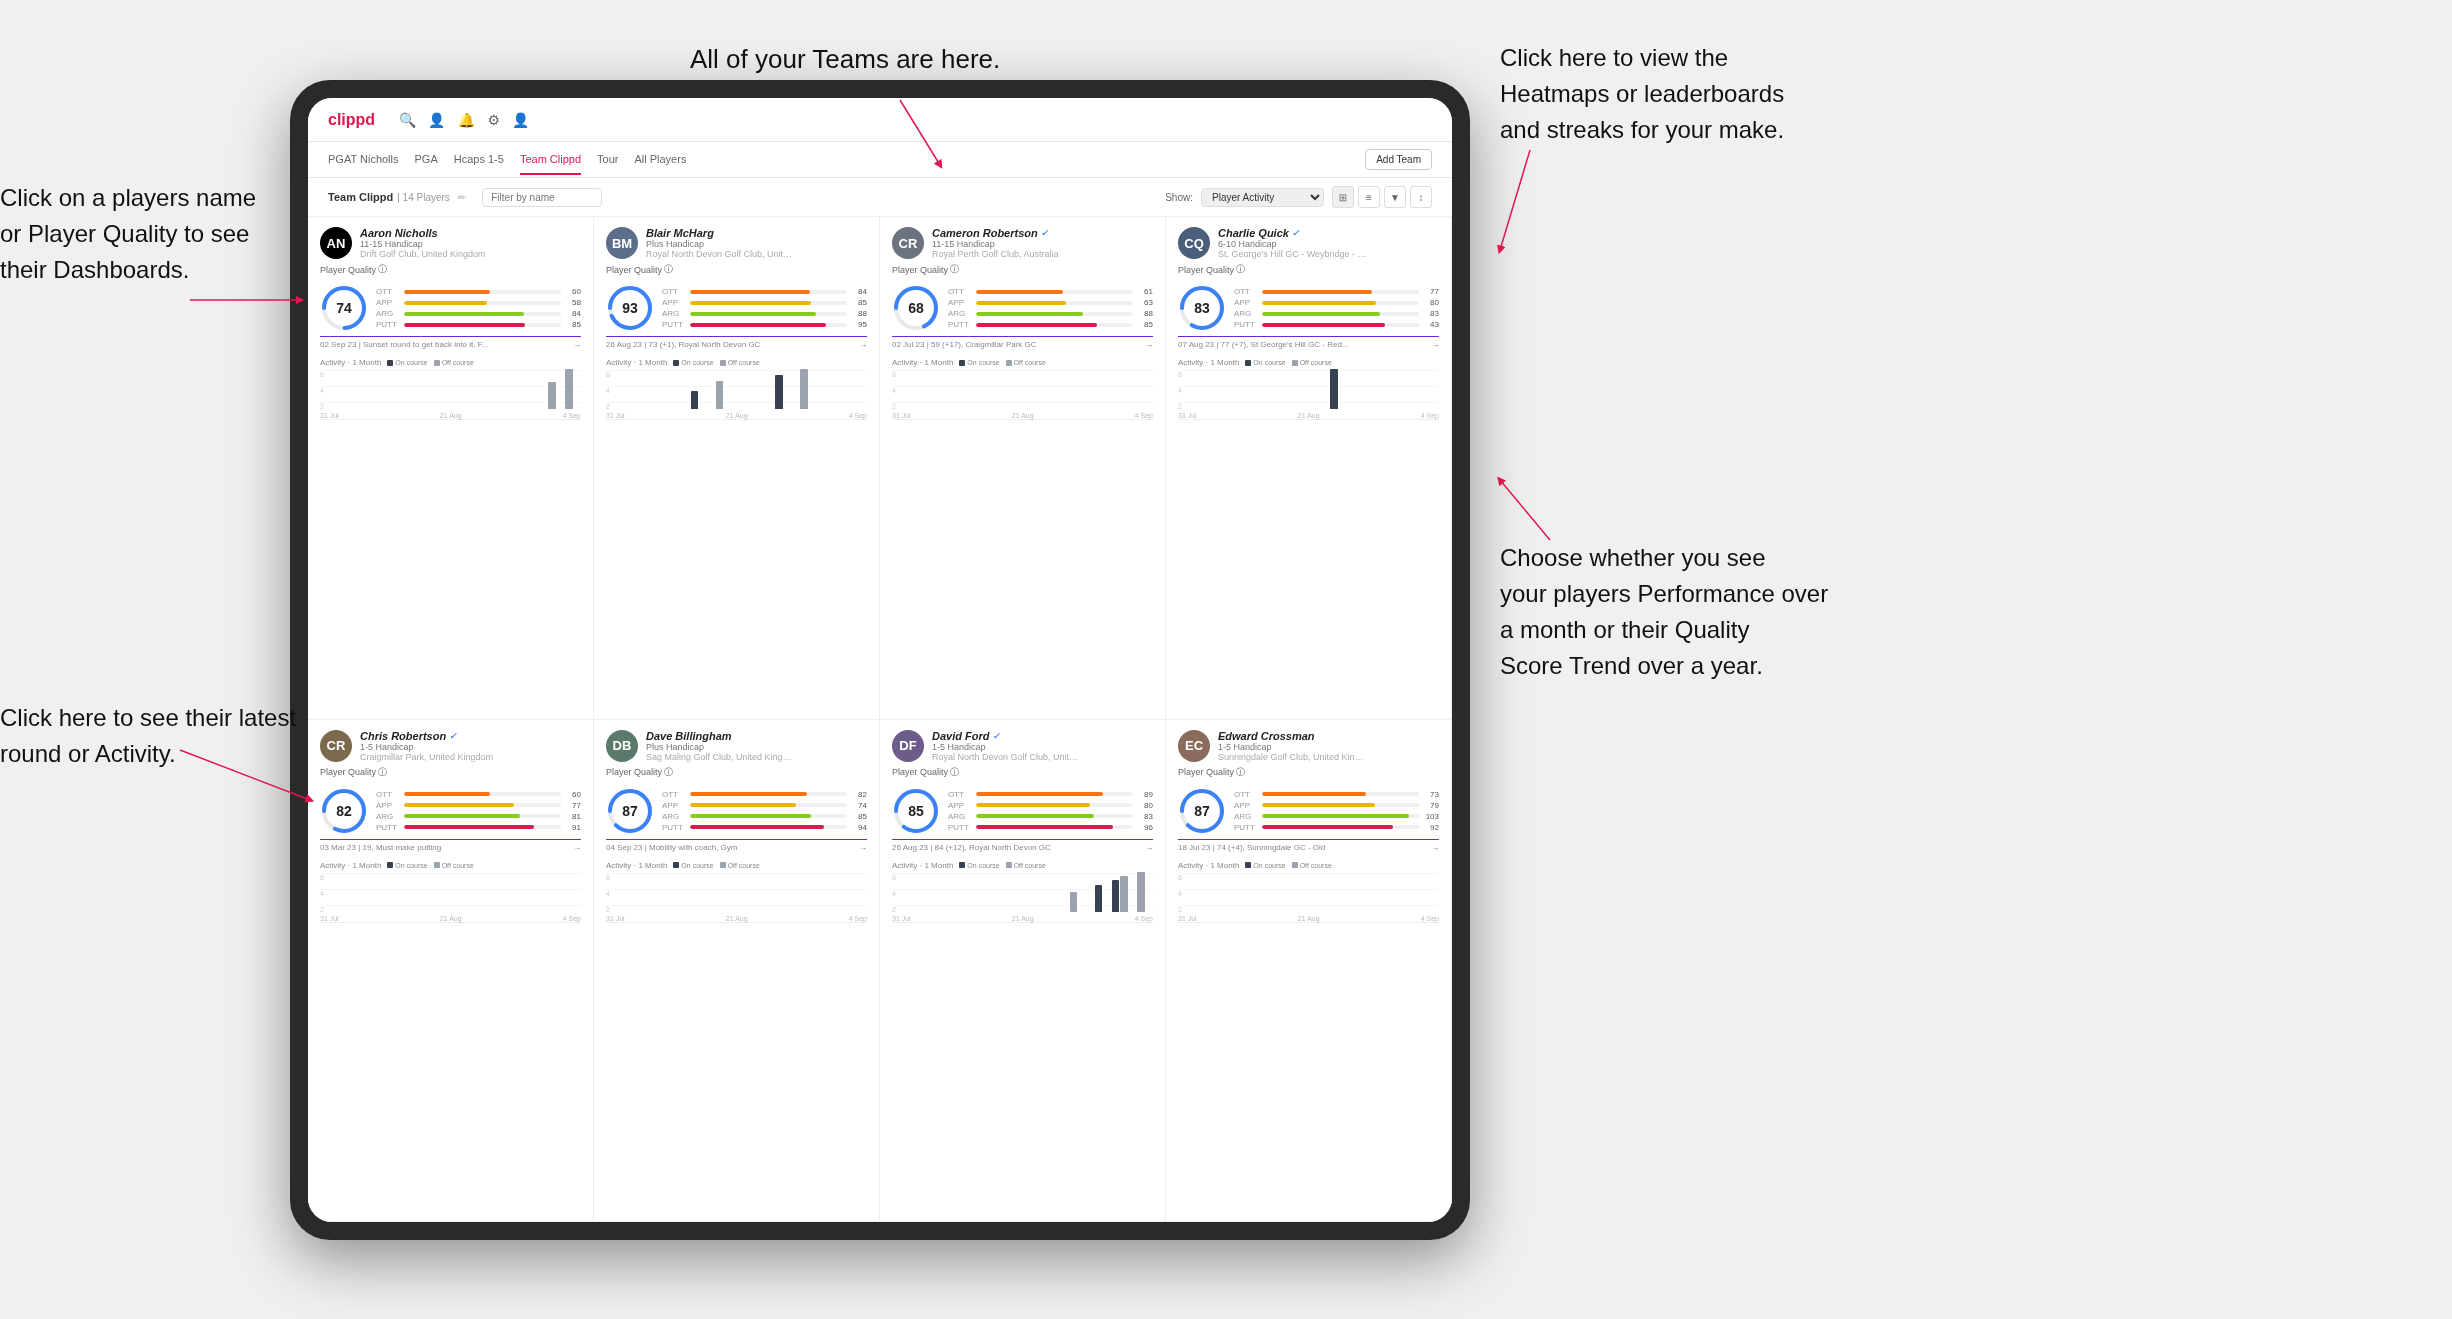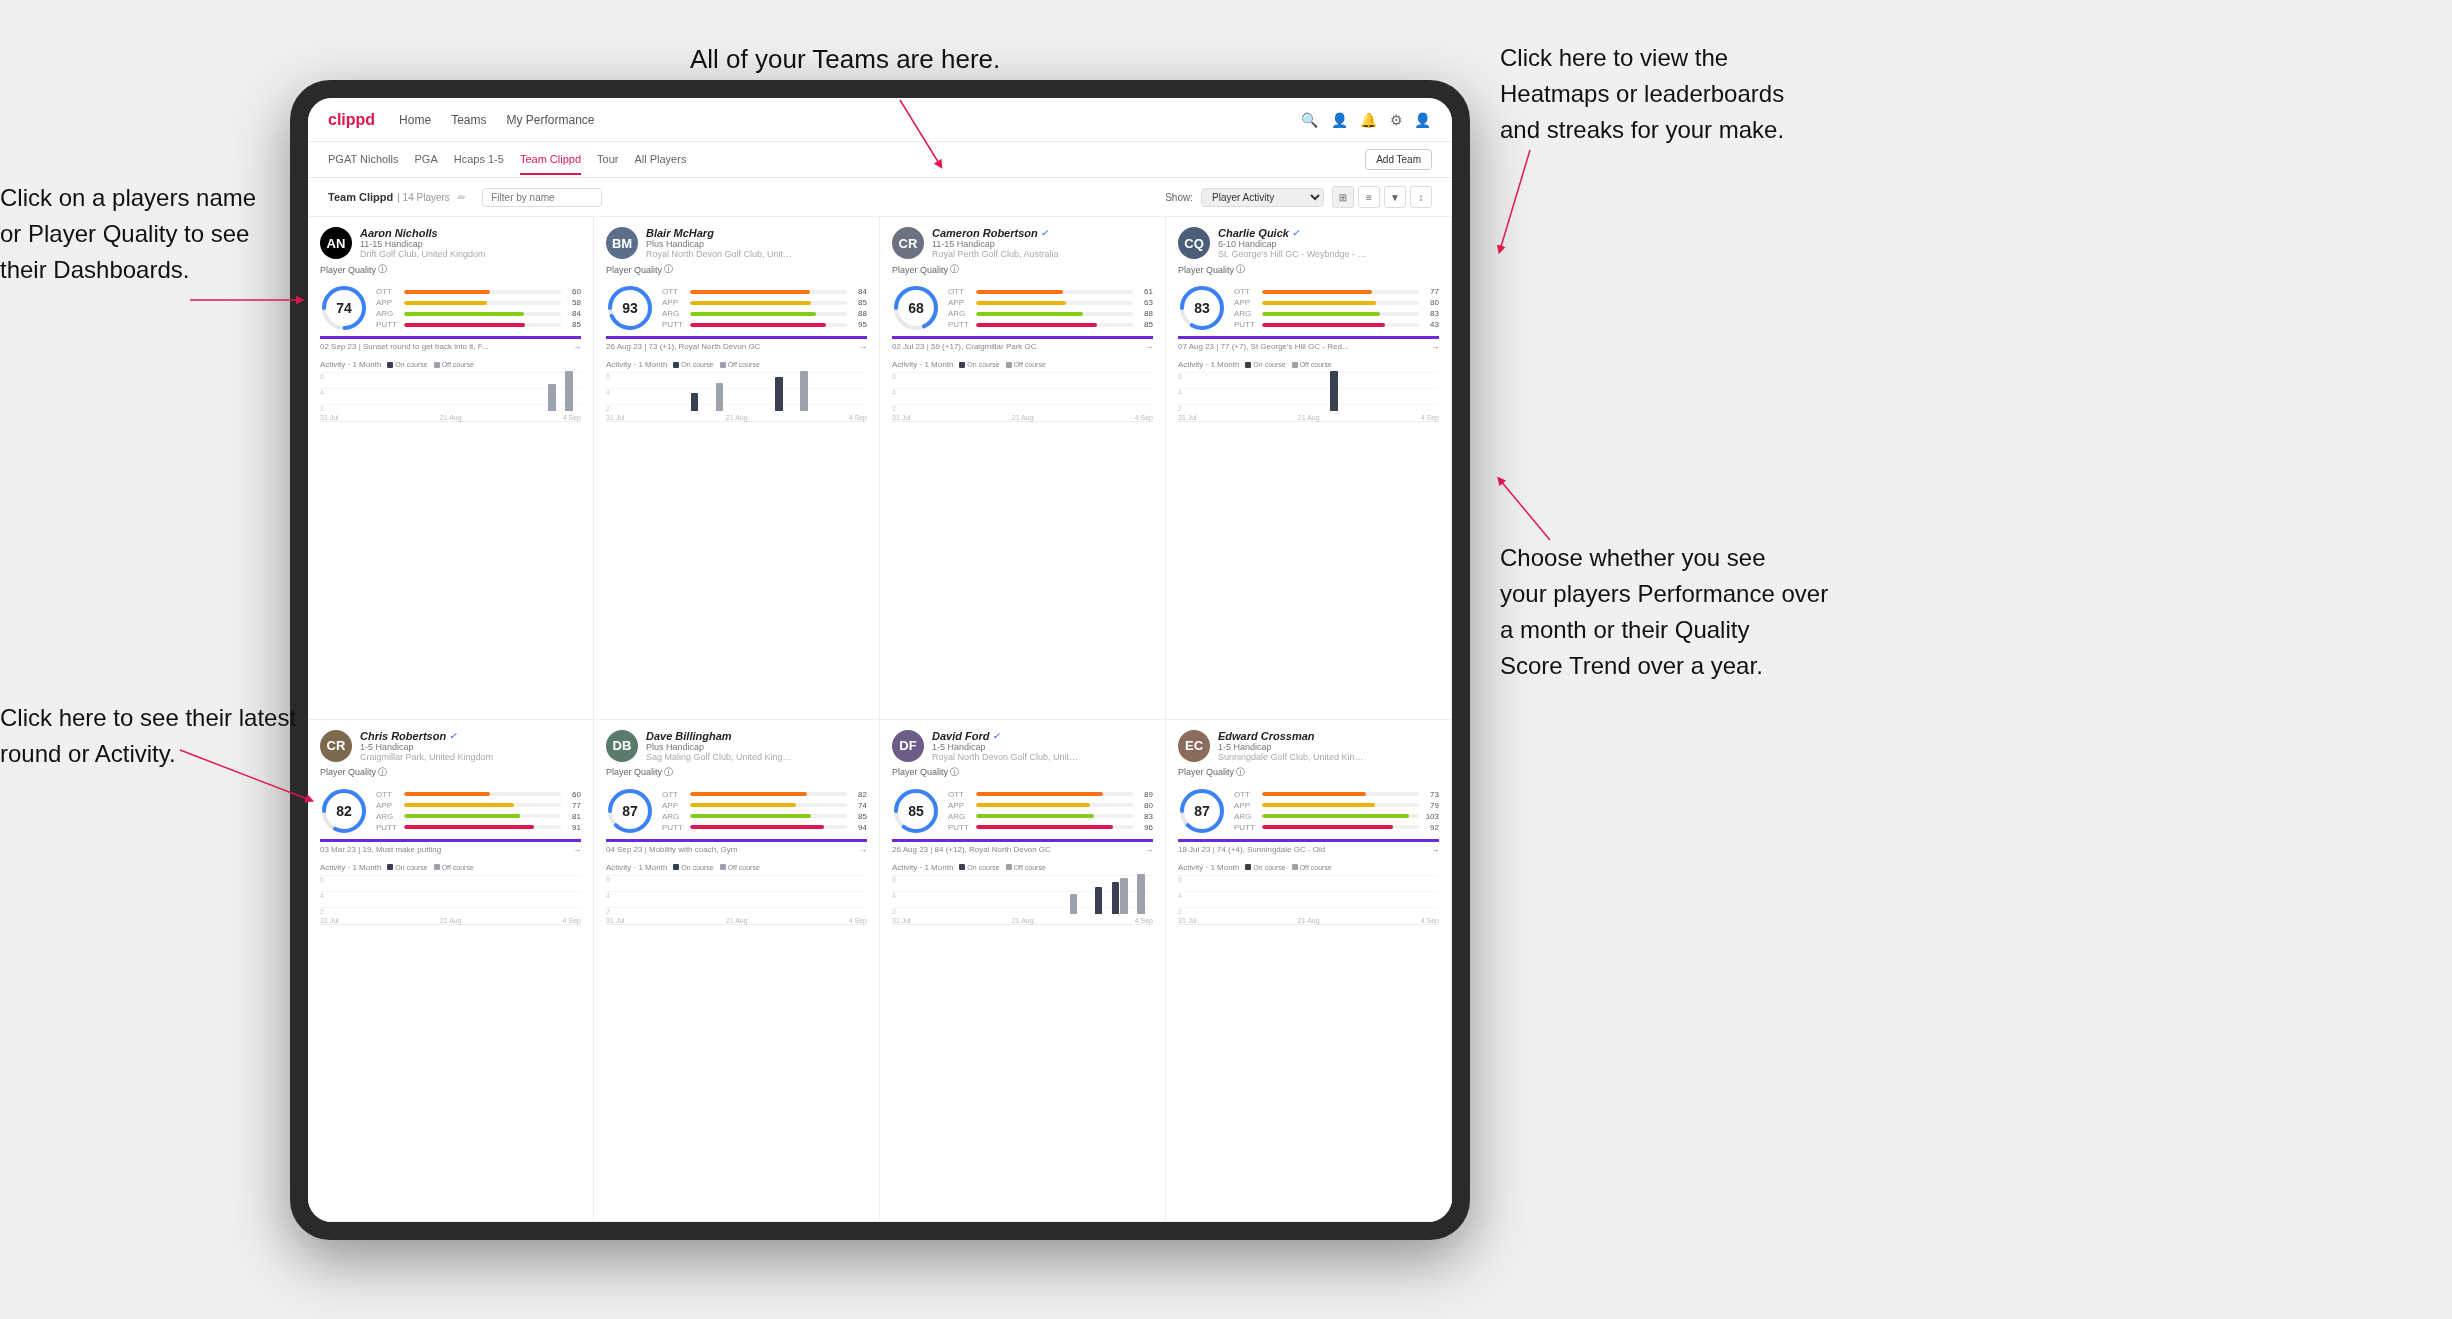--- a/index.html
+++ b/index.html
@@ -315,21 +315,21 @@
     }
 
     
     .last-round {
       font-size: 8px;
       color: #888;
       display: flex;
       align-items: center;
       justify-content: space-between;
       padding: 3px 0;
-      border-top: 3px solid #6d28d9;
+      border-top: 1px solid #6d28d9;
     }
     .last-round-arrow {
       color: #666;
     }
 
     
     .activity-section {
       margin-top: 2px;
     }
     .activity-header {
@@ -412,25 +412,20 @@
     }
   </style>
 </head>
 <body>
 
 <div class="tablet-frame">
   <div class="tablet-screen">
 
     <div class="top-nav">
       <span class="nav-logo">clippd</span>
-      <div class="nav-items">
-        <span class="nav-item">Home</span>
-        <span class="nav-item">Teams</span>
-        <span class="nav-item">My Performance</span>
-      </div>
       <div class="nav-icons">
         <span class="nav-icon">🔍</span>
         <span class="nav-icon">👤</span>
         <span class="nav-icon">🔔</span>
         <span class="nav-icon">⚙</span>
         <span class="nav-icon">👤</span>
       </div>
     </div>
 
     <div class="sub-nav">

